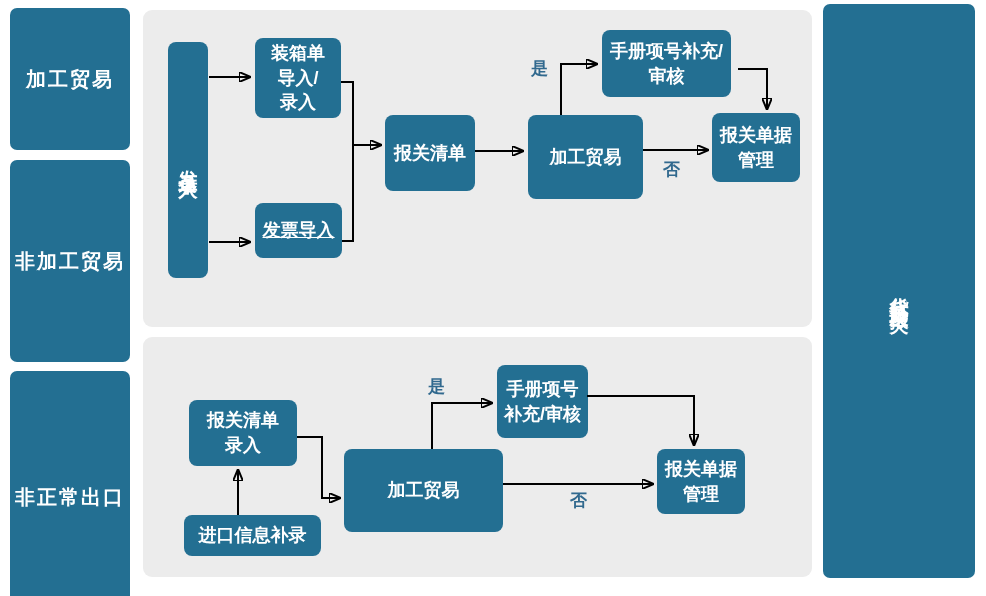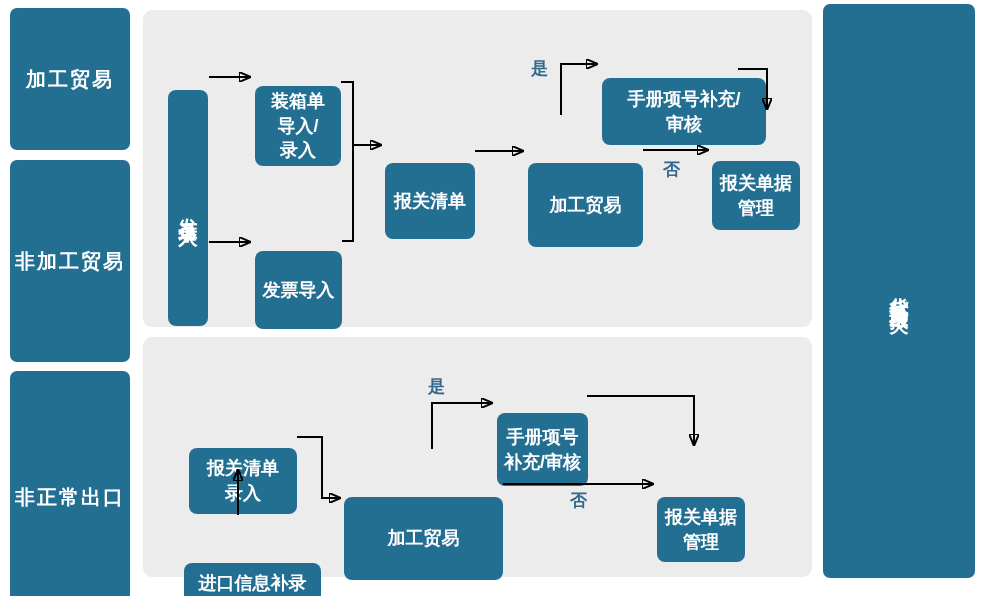--- a/index.html
+++ b/index.html
@@ -24,21 +24,20 @@
     letter-spacing:2px;
   }
   .node{
     position:absolute;
     background:#236f92;
     border-radius:8px;
     display:flex;flex-direction:column;align-items:center;justify-content:center;
     color:#ffffff;font-weight:bold;font-size:18px;
     line-height:1.38;
     text-align:center;
-    margin-top:48px;
   }
   .vtext{
     writing-mode:vertical-rl;
     text-orientation:upright;
     letter-spacing:3px;
     font-weight:bold;color:#ffffff;
   }
   .decision-label{
     position:absolute;
     color:#31698e;font-weight:bold;font-size:17px;
@@ -74,33 +73,33 @@
   <div class="node" style="left:168px;top:42px;width:40px;height:236px;">
     <span class="vtext" style="font-size:19px;letter-spacing:2px;">发运单录入</span>
   </div>
 
   <div class="node" style="left:255px;top:38px;width:86px;height:80px;">
     <span>装箱单</span>
     <span>导入/</span>
     <span>录入</span>
   </div>
 
-  <div class="node" style="left:255px;top:203px;width:87px;height:78px;">
+  <div class="node" style="left:255px;top:203px;width:87px;height:55px;text-decoration:underline;">
     <span>发票导入</span>
   </div>
 
   <div class="node" style="left:385px;top:115px;width:90px;height:76px;">
     <span>报关清单</span>
   </div>
 
   <div class="node" style="left:528px;top:115px;width:115px;height:84px;">
     <span>加工贸易</span>
   </div>
 
-  <div class="node" style="left:602px;top:30px;width:164px;height:67px;">
+  <div class="node" style="left:602px;top:30px;width:129px;height:67px;">
     <span>手册项号补充/</span>
     <span>审核</span>
   </div>
 
   <div class="node" style="left:712px;top:113px;width:88px;height:69px;">
     <span>报关单据</span>
     <span>管理</span>
   </div>
 
   <span class="decision-label" style="left:531px;top:57px;">是</span>

